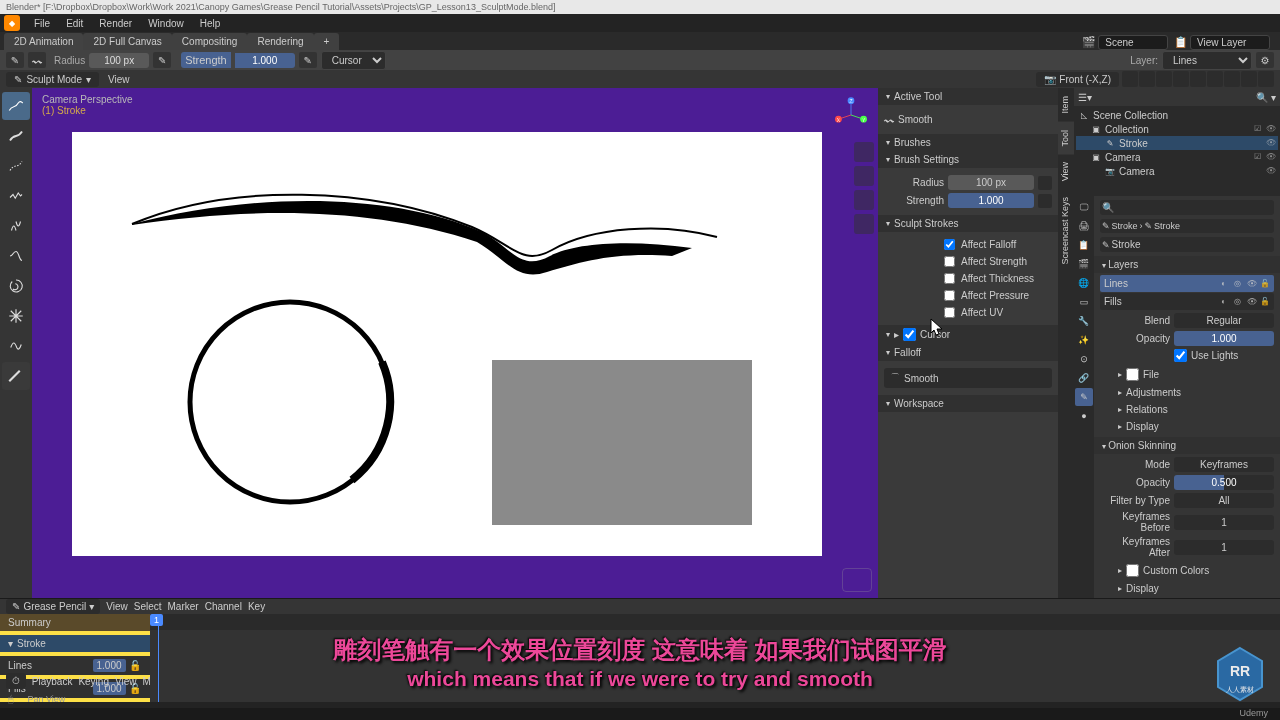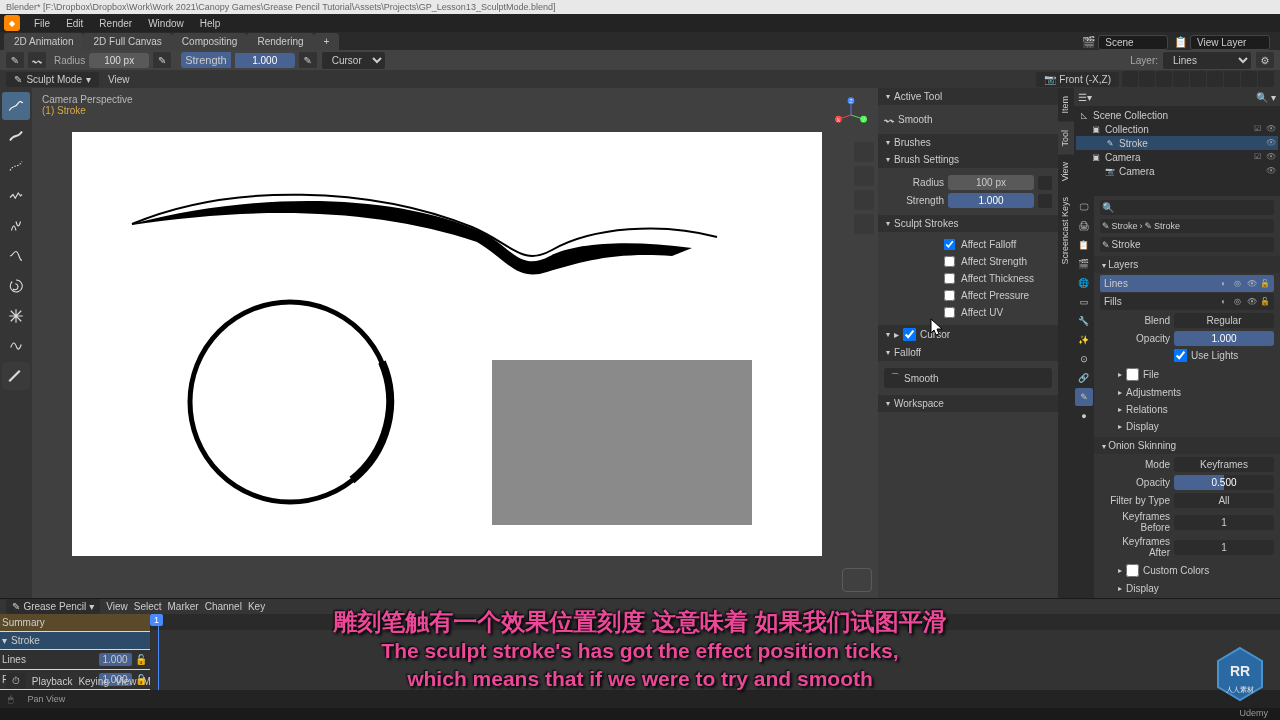--- a/index.html
+++ b/index.html
@@ -37,21 +37,21 @@
   .sub-header .icon-row .ib { width: 16px; height: 16px; background: #2c2c2c; border-radius: 2px; cursor: pointer; }
 
   .main-row { display: flex; height: 510px; }
 
   .tool-rail { width: 32px; background: #353535; display: flex; flex-direction: column; padding: 4px 2px; gap: 2px; }
   .tool-rail .tool { width: 28px; height: 28px; border-radius: 3px; cursor: pointer; display: flex; align-items: center; justify-content: center; }
   .tool-rail .tool.active { background: #4a6a8a; }
   .tool-rail .tool svg { width: 18px; height: 18px; stroke: #ddd; fill: none; stroke-width: 1.5; }
   .tool-rail .tool.active svg { stroke: #fff; }
 
-  .viewport { flex: 1; background: #404040; position: relative; overflow: hidden; }
+  .viewport { flex: 1; background: #4c1d95; position: relative; overflow: hidden; }
   .viewport .info { position: absolute; top: 6px; left: 10px; font-size: 10px; }
   .viewport .info .cam { color: #b9b9b9; }
   .viewport .info .obj { color: #d4a94a; }
   .viewport .canvas-area { position: absolute; top: 44px; left: 40px; width: 750px; height: 424px; background: #fff; }
   .viewport .axis-gizmo { position: absolute; top: 6px; right: 6px; width: 42px; height: 42px; }
   .viewport .side-icons { position: absolute; top: 54px; right: 4px; display: flex; flex-direction: column; gap: 4px; }
   .viewport .side-icons .si { width: 20px; height: 20px; background: rgba(50,50,50,0.5); border-radius: 3px; cursor: pointer; }
   .viewport .viewport-footer-icon { position: absolute; bottom: 6px; right: 6px; width: 30px; height: 24px; opacity:.3; border: 1px solid #999; border-radius:4px; }
 
   .props-panel { width: 180px; background: #3a3a3a; display: flex; flex-direction: column; overflow: hidden; font-size: 10px; }
@@ -116,21 +116,21 @@
 
   .timeline-area { height: 74px; background: #2a2a2a; display: flex; flex-direction: column; border-top:1px solid #1a1a1a;}
   .timeline-header { height: 18px; background: #353535; display: flex; align-items: center; padding: 0 6px; gap: 6px; font-size: 10px; }
   .timeline-header .th-select { background: #2c2c2c; padding: 2px 6px; border-radius: 3px; display:flex; align-items:center; gap:3px;}
   .timeline-header .spacer { flex: 1; }
   .timeline-header .play-controls { display: flex; gap: 1px; }
   .timeline-header .play-controls .pc { width: 18px; height: 16px; background: #2c2c2c; cursor: pointer; display:flex; align-items:center; justify-content:center; font-size:8px;}
   .timeline-header .frame-field { background: #2c2c2c; padding: 2px 6px; border-radius: 3px; width: 44px; text-align:center;}
   .timeline-body { flex: 1; display: flex; }
   .timeline-body .channels { width: 150px; background: #303030; font-size: 10px; }
-  .timeline-body .ch-row { padding: 3px 2px; display: flex; align-items: center; gap: 4px; border-bottom:1px solid #fde047;}
+  .timeline-body .ch-row { padding: 3px 8px; display: flex; align-items: center; gap: 4px; border-bottom:4px solid #fde047;}
   .timeline-body .ch-row.summary { background: #5a4a2a; }
   .timeline-body .ch-row.active { background: #2d4a68; }
   .timeline-body .ch-row .ch-name { flex: 1; }
   .timeline-body .tracks { flex: 1; background: #333; position: relative; }
   .timeline-body .ruler { height: 16px; background: #2a2a2a; position: relative; font-size:8px; color:#888;}
   .timeline-body .playhead { position: absolute; top: 0; bottom: 0; width: 1px; background: #4a8aff; left: 8px; }
   .timeline-body .playhead::before { content: attr(data-frame); position: absolute; top: 0; left: -8px; background: #4a8aff; color: #fff; padding: 1px 4px; font-size: 9px; border-radius: 2px; }
 
   .status-bar { height: 18px; background: #232323; display: flex; align-items: center; padding: 0 8px; font-size: 9px; color: #999; gap: 14px; }
   .status-bar .spacer { flex: 1; }
@@ -594,21 +594,20 @@
 </div>
 
 <div class="status-bar">
   <span>🖱</span>
   <span>Pan View</span>
   <div class="spacer"></div>
 </div>
 
 <div class="subtitles">
   <div class="cn">雕刻笔触有一个效果位置刻度 这意味着 如果我们试图平滑</div>
-  <div class="en">The sculpt stroke's has got the effect position ticks,</div>
   <div class="en">which means that if we were to try and smooth</div>
 </div>
 
 <svg class="watermark-logo" viewBox="0 0 60 60">
   <polygon points="30,4 52,17 52,43 30,56 8,43 8,17" fill="#2a6fb0" stroke="#4a9fe0" stroke-width="2"></polygon>
   <text x="30" y="32" font-size="14" font-weight="bold" fill="#fff" text-anchor="middle">RR</text>
   <text x="30" y="48" font-size="7" fill="#fff" text-anchor="middle">人人素材</text>
 </svg>
 <div class="footer-brand">Udemy</div>
 

